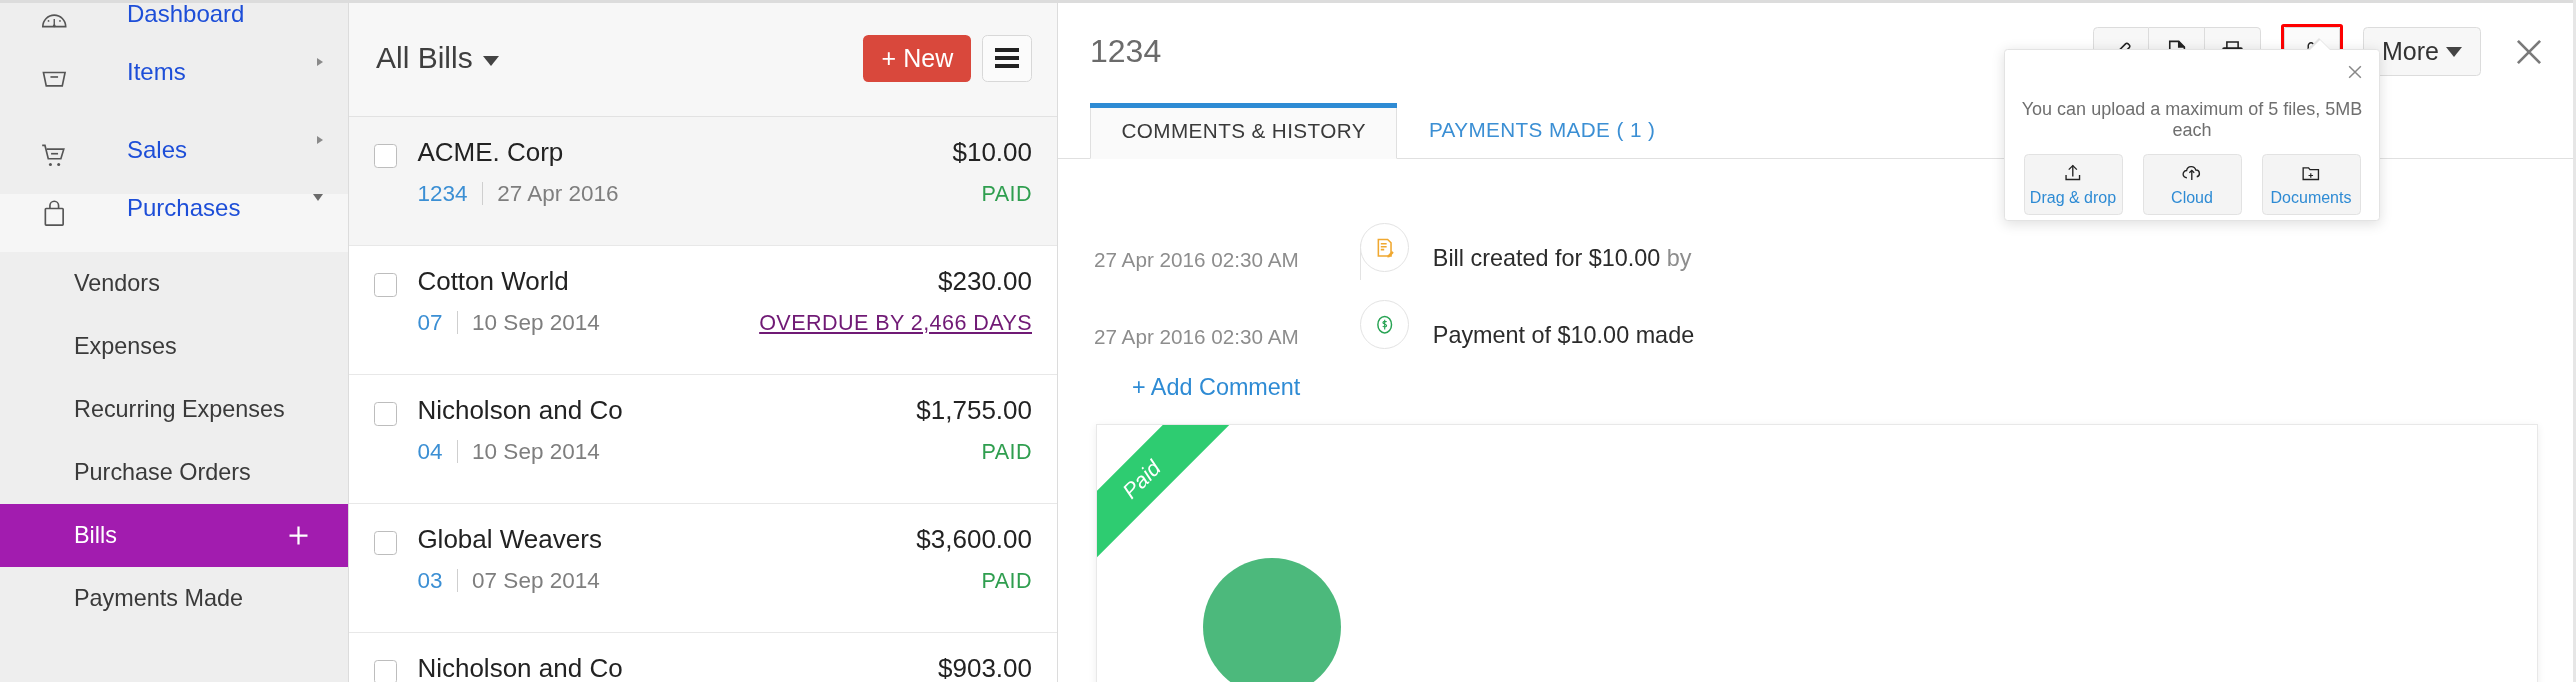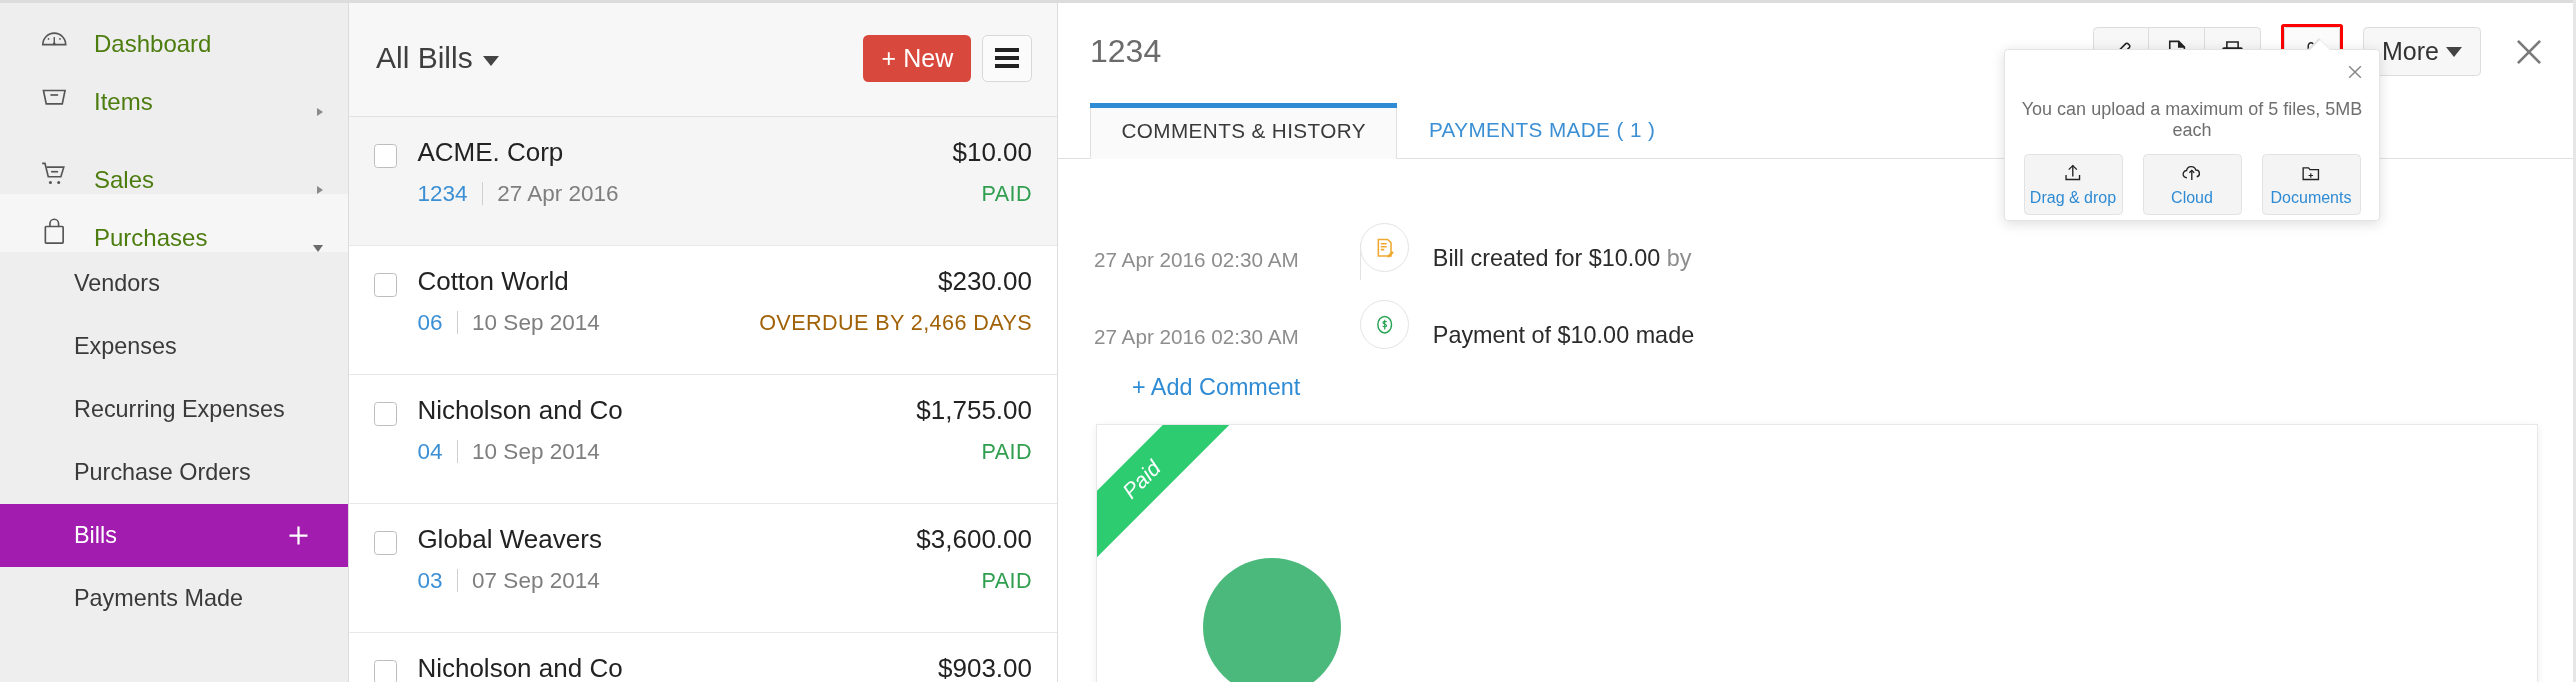--- a/index.html
+++ b/index.html
@@ -14,26 +14,27 @@
   
   .sidebar {
     width: 348px; height: 683px;
     background: #eeeeee;
     flex: 0 0 348px;
     position: relative;
     overflow: hidden;
   }
   .nav-item {
     height: 58px;
-    display: flex; align-items: flex-end;
+    display: flex; align-items: flex-start;
     padding-left: 34px;
-    color: #4d7c0f;
+    color: #1d4ed8;
     font-size: 24px;
     cursor: pointer;
     position: relative;
+    gap: 33px;
   }
   .nav-item .ico {
     width: 40px; height: 40px;
     display: flex; align-items: center; justify-content: center;
     margin-right: 20px;
     flex: 0 0 40px;
   }
   .nav-item .ico svg { display:block; }
   .nav-item.active-section { background: #f6f6f6; }
   .nav-item .chev {
@@ -144,21 +145,21 @@
   .bill-body { flex: 1; }
   .bill-line1 { display: flex; align-items: baseline; }
   .bill-vendor { font-size: 26px; color: #222; }
   .bill-amount { margin-left: auto; font-size: 26px; color: #222; }
   .bill-line2 { display: flex; align-items: baseline; margin-top: 12.6px; }
   .bill-no { font-size: 22.5px; color: #3b8fd4; }
   .bill-sep { width:0.9px; height: 23.4px; background: #cfcfcf; margin: 0 14.4px; align-self:center; }
   .bill-date { font-size: 22.5px; color: #7e7e7e; }
   .bill-status { margin-left: auto; font-size: 21.6px; letter-spacing: 0.4px; }
   .st-paid { color: #2f9e4f; }
-  .st-overdue { color: #a16207; }
+  .st-overdue { color: #701a75; text-decoration: underline; }
 
   
   .detail-panel {
     flex: 1; height: 683px;
     background: #ffffff;
     display: flex; flex-direction: column;
     position: relative;
     overflow: hidden;
   }
   .detail-header {
@@ -464,21 +465,21 @@
       </div>
 
       <div class="bill-row">
         <div class="chk"></div>
         <div class="bill-body">
           <div class="bill-line1">
             <span class="bill-vendor">Cotton World</span>
             <span class="bill-amount">$230.00</span>
           </div>
           <div class="bill-line2">
-            <span class="bill-no">06</span>
+            <span class="bill-no">07</span>
             <span class="bill-sep"></span>
             <span class="bill-date">10 Sep 2014</span>
             <span class="bill-status st-overdue">OVERDUE BY 2,466 DAYS</span>
           </div>
         </div>
       </div>
 
       <div class="bill-row">
         <div class="chk"></div>
         <div class="bill-body">

